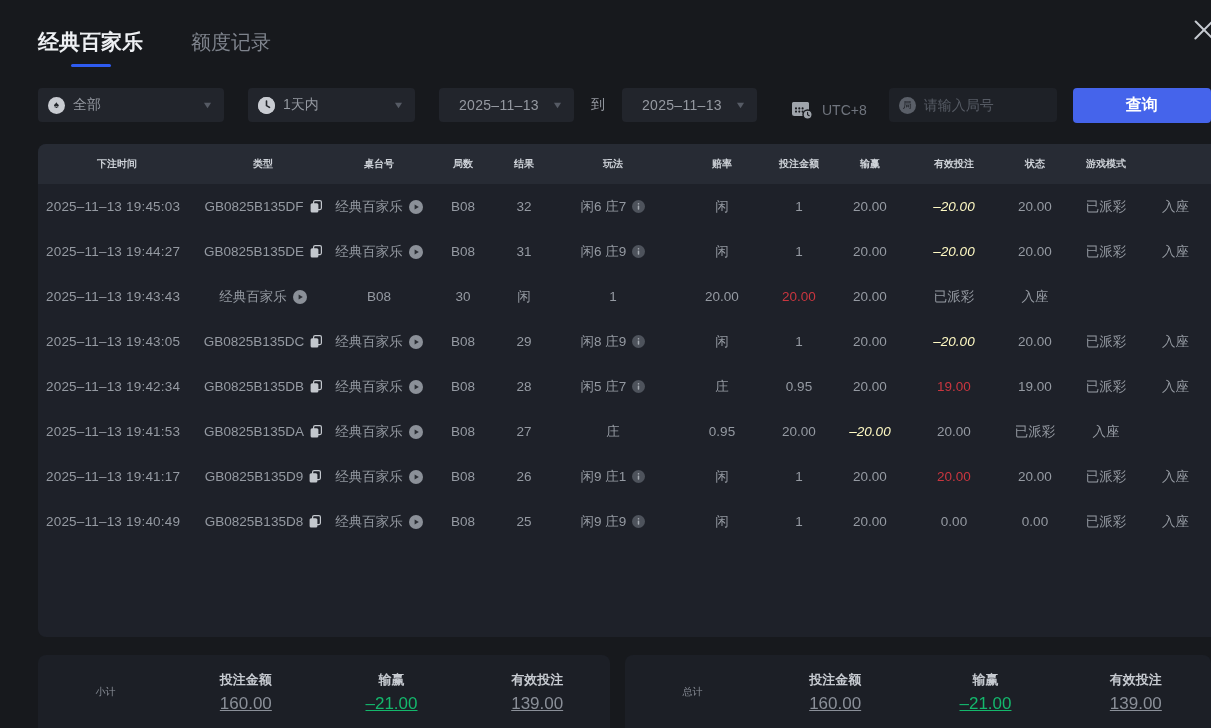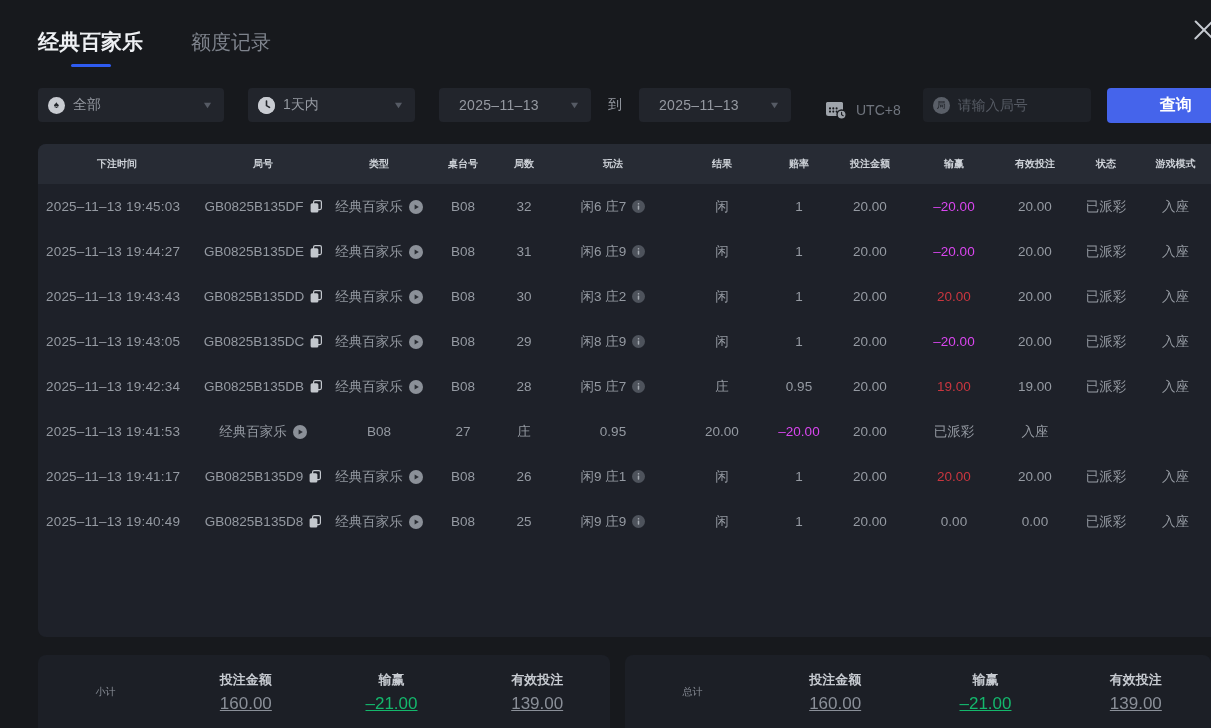--- a/index.html
+++ b/index.html
@@ -28,21 +28,21 @@
   
   .filters { position:absolute; left:38px; top:88px; height:34px; display:flex; align-items:center; }
   .dd {
     height:34px; background:#22252c; border-radius:4px; display:flex; align-items:center;
     padding:0 10px; cursor:pointer; color:#9599a1; font-size:14px;
   }
   .dd .dd-text { flex:1; padding:0 8px; white-space:nowrap; }
   .dd .caret { font-size:9px; color:#565b65; transform:scaleX(1.35); margin-right:2px; }
   .dd1 { width:186px; }
   .dd2 { width:167px; margin-left:24px; }
-  .ddate { width:152px; margin-left:0;align-items:center; }
+  .ddate { width:135px; margin-left:0;align-items:center; }
   .ddate .dd-text { padding-left:10px; letter-spacing:.3px; }
   .d1 { margin-left:24px; }
   .to { color:#9599a1; font-size:14px; margin:0 17px; }
   .circle-icon {
     width:17px; height:17px; border-radius:50%; background:#c9ccd2; color:#23262c;
     display:inline-flex; align-items:center; justify-content:center; flex:0 0 auto;
     font-size:10px; line-height:1;
   }
   .tz { display:flex; align-items:center; gap:8px; margin-left:34px; color:#70757e; font-size:14px;margin-top:10px; }
   .searchbox {
@@ -65,21 +65,21 @@
   .tablebox {
     position:absolute; left:38px; right:0; top:144px; height:493px;
     background:#1e2129; border-radius:8px 0 0 8px; overflow:hidden;
   }
   .grid { display:grid; grid-template-columns:158px 134px 98px 70px 52px 126px 92px 62px 80px 88px 74px 68px 1fr; }
   .thead { height:40px; background:#272b34; }
   .hcell { display:flex; align-items:center; justify-content:center; color:#ced2d8; font-size:10px; font-weight:700; white-space:nowrap; }
   .trow { height:45px; }
   .cell { display:flex; align-items:center; justify-content:center; gap:6px; color:#959aa2; font-size:13.5px; white-space:nowrap; }
   .c-time { justify-content:flex-start; padding-left:8px; letter-spacing:.2px; }
-  .wl-green { color:#d946ef; }
+  .wl-green { color:#fef9c3;font-style:italic; }
   .wl-red { color:#c9363f; }
   .icon-svg { display:inline-flex; flex:0 0 auto; }
 
   
   .footer { position:absolute; left:38px; right:0; top:655px; bottom:-15px; display:flex; gap:15px; }
   .panel {
     flex:0 0 572px; background:#1c1f26; border-radius:8px 8px 0 0;
     display:flex; align-items:center; padding-bottom:14px;
   }
   .panel.right { flex:1 1 auto; }
@@ -161,26 +161,25 @@
     <span class="circle-icon ju">局</span>
     <input type="text" placeholder="请输入局号" style="">
   </div>
 
   <button class="query">查询</button>
 </div>
 
 <div class="tablebox">
   <div class="thead grid">
       <div class="hcell">下注时间</div>
-      <div class="hcell">局号</div>
       <div class="hcell">类型</div>
       <div class="hcell">桌台号</div>
       <div class="hcell">局数</div>
+      <div class="hcell">结果</div>
       <div class="hcell">玩法</div>
-      <div class="hcell">结果</div>
       <div class="hcell">赔率</div>
       <div class="hcell">投注金额</div>
       <div class="hcell">输赢</div>
       <div class="hcell">有效投注</div>
       <div class="hcell">状态</div>
       <div class="hcell">游戏模式</div>
     </div>
   <div class="tbody">
       <div class="trow grid">
         <div class="cell c-time">
@@ -300,198 +299,188 @@
         </div>
         <div class="cell ">
           <span>入座</span>
         </div>
       </div>
       <div class="trow grid">
         <div class="cell c-time">
           <span>2025–11–13 19:43:43</span>
         </div>
         <div class="cell ">
-          <span>GB0825B135DD</span>
+          <span>经典百家乐</span>
+          <span class="icon-svg">
+            <svg width="14" height="14" viewBox="0 0 14 14">
+              <circle cx="7" cy="7" r="7" fill="#8b9098"></circle>
+              <path d="M5.6 4.5l4.2 2.5-4.2 2.5z" fill="#2a2d33"></path>
+            </svg>
+          </span>
+        </div>
+        <div class="cell ">
+          <span>B08</span>
+        </div>
+        <div class="cell ">
+          <span>30</span>
+        </div>
+        <div class="cell ">
+          <span>闲</span>
+        </div>
+        <div class="cell ">
+          <span>1</span>
+        </div>
+        <div class="cell ">
+          <span>20.00</span>
+        </div>
+        <div class="cell wl wl-red">
+          <span>20.00</span>
+        </div>
+        <div class="cell ">
+          <span>20.00</span>
+        </div>
+        <div class="cell ">
+          <span>已派彩</span>
+        </div>
+        <div class="cell ">
+          <span>入座</span>
+        </div>
+      </div>
+      <div class="trow grid">
+        <div class="cell c-time">
+          <span>2025–11–13 19:43:05</span>
+        </div>
+        <div class="cell ">
+          <span>GB0825B135DC</span>
           <span class="icon-svg">
             <svg width="12" height="13" viewBox="0 0 12 13">
               <rect x="3.6" y="0.6" width="7.8" height="9" rx="1.5" fill="none" stroke="#c3c7cd" stroke-width="1.2"></rect>
               <rect x="0.6" y="3.2" width="7.8" height="9.2" rx="1.5" fill="#c3c7cd"></rect>
             </svg>
           </span>
         </div>
         <div class="cell ">
           <span>经典百家乐</span>
           <span class="icon-svg">
             <svg width="14" height="14" viewBox="0 0 14 14">
               <circle cx="7" cy="7" r="7" fill="#8b9098"></circle>
               <path d="M5.6 4.5l4.2 2.5-4.2 2.5z" fill="#2a2d33"></path>
             </svg>
           </span>
         </div>
         <div class="cell ">
           <span>B08</span>
         </div>
         <div class="cell ">
-          <span>30</span>
-        </div>
-        <div class="cell ">
-          <span>闲3 庄2</span>
+          <span>29</span>
+        </div>
+        <div class="cell ">
+          <span>闲8 庄9</span>
           <span class="icon-svg">
             <svg width="13" height="13" viewBox="0 0 13 13">
               <circle cx="6.5" cy="6.5" r="6.5" fill="#4e535c"></circle>
               <rect x="5.75" y="5.4" width="1.5" height="4.3" rx="0.6" fill="#a5aab1"></rect>
               <rect x="5.75" y="2.9" width="1.5" height="1.6" rx="0.6" fill="#a5aab1"></rect>
             </svg>
           </span>
         </div>
         <div class="cell ">
           <span>闲</span>
         </div>
         <div class="cell ">
           <span>1</span>
         </div>
         <div class="cell ">
           <span>20.00</span>
         </div>
-        <div class="cell wl wl-red">
-          <span>20.00</span>
-        </div>
-        <div class="cell ">
-          <span>20.00</span>
-        </div>
-        <div class="cell ">
-          <span>已派彩</span>
-        </div>
-        <div class="cell ">
-          <span>入座</span>
-        </div>
-      </div>
-      <div class="trow grid">
-        <div class="cell c-time">
-          <span>2025–11–13 19:43:05</span>
-        </div>
-        <div class="cell ">
-          <span>GB0825B135DC</span>
+        <div class="cell wl wl-green">
+          <span>–20.00</span>
+        </div>
+        <div class="cell ">
+          <span>20.00</span>
+        </div>
+        <div class="cell ">
+          <span>已派彩</span>
+        </div>
+        <div class="cell ">
+          <span>入座</span>
+        </div>
+      </div>
+      <div class="trow grid">
+        <div class="cell c-time">
+          <span>2025–11–13 19:42:34</span>
+        </div>
+        <div class="cell ">
+          <span>GB0825B135DB</span>
           <span class="icon-svg">
             <svg width="12" height="13" viewBox="0 0 12 13">
               <rect x="3.6" y="0.6" width="7.8" height="9" rx="1.5" fill="none" stroke="#c3c7cd" stroke-width="1.2"></rect>
               <rect x="0.6" y="3.2" width="7.8" height="9.2" rx="1.5" fill="#c3c7cd"></rect>
             </svg>
           </span>
         </div>
         <div class="cell ">
           <span>经典百家乐</span>
           <span class="icon-svg">
             <svg width="14" height="14" viewBox="0 0 14 14">
               <circle cx="7" cy="7" r="7" fill="#8b9098"></circle>
               <path d="M5.6 4.5l4.2 2.5-4.2 2.5z" fill="#2a2d33"></path>
             </svg>
           </span>
         </div>
         <div class="cell ">
           <span>B08</span>
         </div>
         <div class="cell ">
-          <span>29</span>
-        </div>
-        <div class="cell ">
-          <span>闲8 庄9</span>
+          <span>28</span>
+        </div>
+        <div class="cell ">
+          <span>闲5 庄7</span>
           <span class="icon-svg">
             <svg width="13" height="13" viewBox="0 0 13 13">
               <circle cx="6.5" cy="6.5" r="6.5" fill="#4e535c"></circle>
               <rect x="5.75" y="5.4" width="1.5" height="4.3" rx="0.6" fill="#a5aab1"></rect>
               <rect x="5.75" y="2.9" width="1.5" height="1.6" rx="0.6" fill="#a5aab1"></rect>
             </svg>
           </span>
         </div>
         <div class="cell ">
-          <span>闲</span>
-        </div>
-        <div class="cell ">
-          <span>1</span>
-        </div>
-        <div class="cell ">
-          <span>20.00</span>
-        </div>
-        <div class="cell wl wl-green">
-          <span>–20.00</span>
-        </div>
-        <div class="cell ">
-          <span>20.00</span>
-        </div>
-        <div class="cell ">
-          <span>已派彩</span>
-        </div>
-        <div class="cell ">
-          <span>入座</span>
-        </div>
-      </div>
-      <div class="trow grid">
-        <div class="cell c-time">
-          <span>2025–11–13 19:42:34</span>
-        </div>
-        <div class="cell ">
-          <span>GB0825B135DB</span>
+          <span>庄</span>
+        </div>
+        <div class="cell ">
+          <span>0.95</span>
+        </div>
+        <div class="cell ">
+          <span>20.00</span>
+        </div>
+        <div class="cell wl wl-red">
+          <span>19.00</span>
+        </div>
+        <div class="cell ">
+          <span>19.00</span>
+        </div>
+        <div class="cell ">
+          <span>已派彩</span>
+        </div>
+        <div class="cell ">
+          <span>入座</span>
+        </div>
+      </div>
+      <div class="trow grid">
+        <div class="cell c-time">
+          <span>2025–11–13 19:41:53</span>
+        </div>
+        <div class="cell ">
+          <span>GB0825B135DA</span>
           <span class="icon-svg">
             <svg width="12" height="13" viewBox="0 0 12 13">
               <rect x="3.6" y="0.6" width="7.8" height="9" rx="1.5" fill="none" stroke="#c3c7cd" stroke-width="1.2"></rect>
               <rect x="0.6" y="3.2" width="7.8" height="9.2" rx="1.5" fill="#c3c7cd"></rect>
             </svg>
           </span>
-        </div>
-        <div class="cell ">
-          <span>经典百家乐</span>
-          <span class="icon-svg">
-            <svg width="14" height="14" viewBox="0 0 14 14">
-              <circle cx="7" cy="7" r="7" fill="#8b9098"></circle>
-              <path d="M5.6 4.5l4.2 2.5-4.2 2.5z" fill="#2a2d33"></path>
-            </svg>
-          </span>
-        </div>
-        <div class="cell ">
-          <span>B08</span>
-        </div>
-        <div class="cell ">
-          <span>28</span>
-        </div>
-        <div class="cell ">
-          <span>闲5 庄7</span>
-          <span class="icon-svg">
-            <svg width="13" height="13" viewBox="0 0 13 13">
-              <circle cx="6.5" cy="6.5" r="6.5" fill="#4e535c"></circle>
-              <rect x="5.75" y="5.4" width="1.5" height="4.3" rx="0.6" fill="#a5aab1"></rect>
-              <rect x="5.75" y="2.9" width="1.5" height="1.6" rx="0.6" fill="#a5aab1"></rect>
-            </svg>
-          </span>
-        </div>
-        <div class="cell ">
-          <span>庄</span>
-        </div>
-        <div class="cell ">
-          <span>0.95</span>
-        </div>
-        <div class="cell ">
-          <span>20.00</span>
-        </div>
-        <div class="cell wl wl-red">
-          <span>19.00</span>
-        </div>
-        <div class="cell ">
-          <span>19.00</span>
-        </div>
-        <div class="cell ">
-          <span>已派彩</span>
-        </div>
-        <div class="cell ">
-          <span>入座</span>
-        </div>
-      </div>
-      <div class="trow grid">
-        <div class="cell c-time">
-          <span>2025–11–13 19:41:53</span>
         </div>
         <div class="cell ">
           <span>经典百家乐</span>
           <span class="icon-svg">
             <svg width="14" height="14" viewBox="0 0 14 14">
               <circle cx="7" cy="7" r="7" fill="#8b9098"></circle>
               <path d="M5.6 4.5l4.2 2.5-4.2 2.5z" fill="#2a2d33"></path>
             </svg>
           </span>
         </div>

